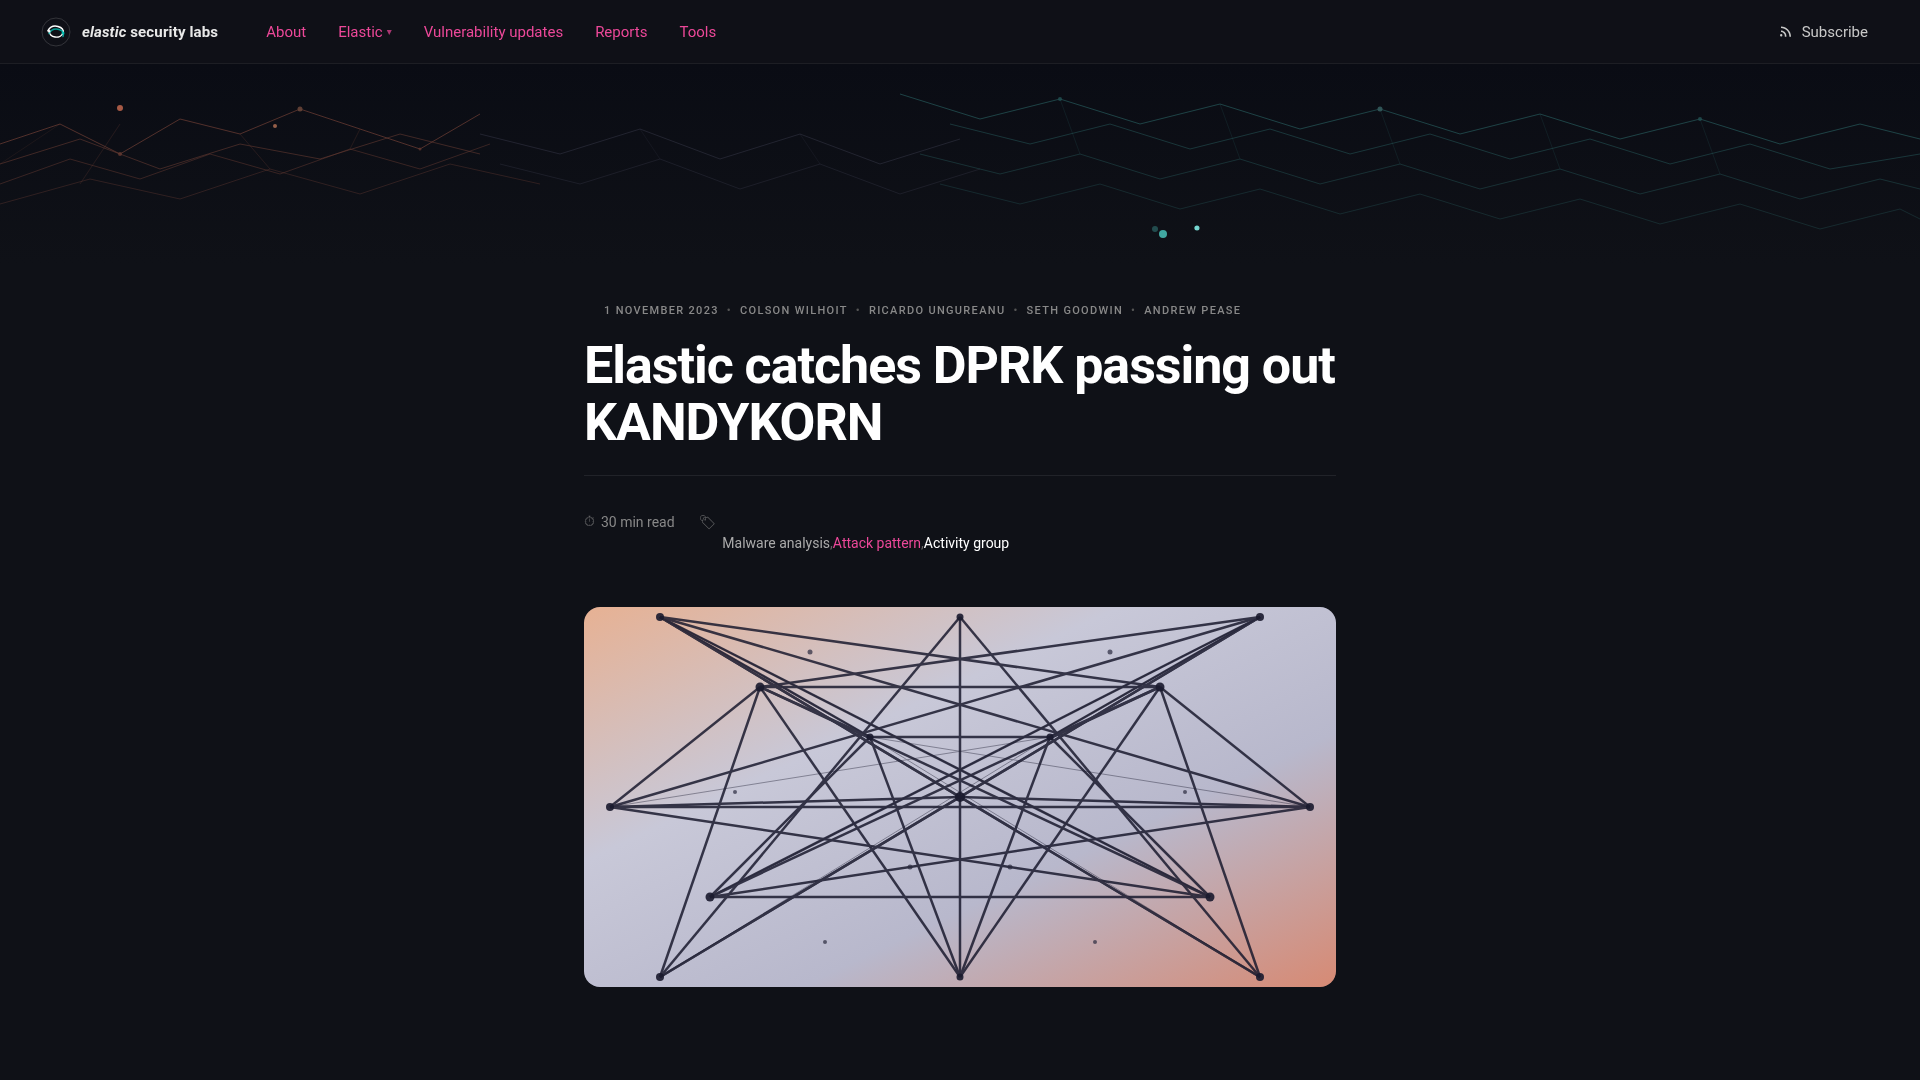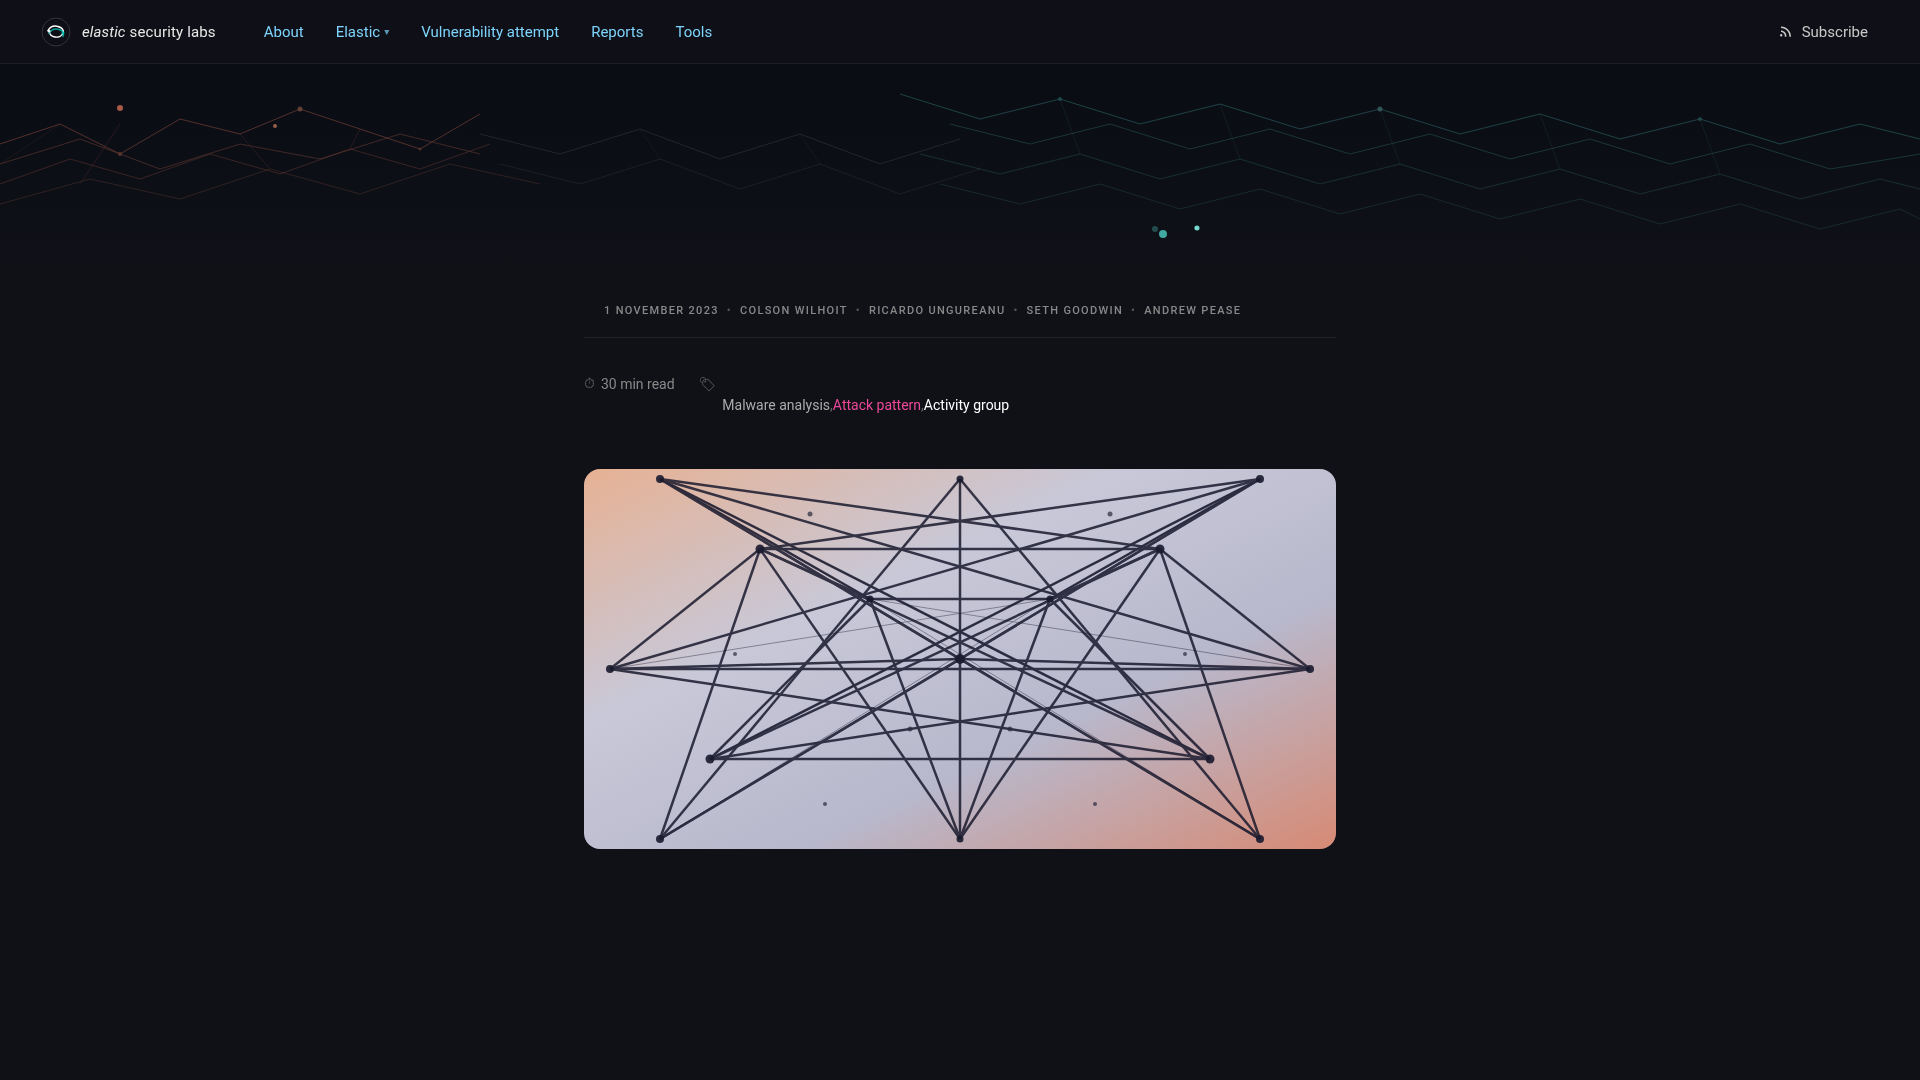--- a/index.html
+++ b/index.html
@@ -43,37 +43,37 @@
       color: #fff;
     }
 
     .logo-icon {
       width: 32px;
       height: 32px;
     }
 
     .logo-text {
       font-size: 15px;
-      font-weight: 400;
+      font-weight: 700;
       letter-spacing: 0.01em;
       color: #e8e8e8;
     }
 
     .logo-text span.elastic {
       font-style: italic;
     }
 
     .nav-links {
       display: flex;
       align-items: center;
       gap: 8px;
     }
 
     .nav-link {
-      color: #7dd3fc;
+      color: #ec4899;
       text-decoration: none;
       font-size: 15px;
       padding: 6px 12px;
       border-radius: 6px;
       transition: color 0.2s;
       display: flex;
       align-items: center;
       gap: 4px;
       cursor: pointer;
     }
@@ -248,21 +248,21 @@
         <span class="elastic">elastic</span><span> security labs</span>
       </span>
     </a>
 
     <div class="nav-links">
       <a class="nav-link" href="#">About</a>
       <a class="nav-link" href="#">
         <span>Elastic</span>
         <span class="chevron">▾</span>
       </a>
-      <a class="nav-link" href="#">Vulnerability attempt</a>
+      <a class="nav-link" href="#">Vulnerability updates</a>
       <a class="nav-link" href="#">Reports</a>
       <a class="nav-link" href="#">Tools</a>
     </div>
   </div>
 
   <div class="nav-right">
     <a class="subscribe-btn" href="#">
       <svg class="rss-icon" viewBox="0 0 20 20" fill="currentColor">
         <path d="M3.75 3C3.75 3 3.75 3 3.75 3C10.654 3 16.25 8.596 16.25 15.5V16h-2v-.5C14.25 9.701 9.549 5 3.75 5V3zM3.75 8C3.75 8 3.75 8 3.75 8C7.478 8 10.5 11.022 10.5 14.75V16h-2v-1.25C8.5 12.179 6.321 10 3.75 10V8zM5.5 14a1.5 1.5 0 1 1-3 0 1.5 1.5 0 0 1 3 0z"></path>
       </svg>
@@ -332,20 +332,21 @@
       <span class="meta-separator">•</span>
       <span>COLSON WILHOIT</span>
       <span class="meta-separator">•</span>
       <span>RICARDO UNGUREANU</span>
       <span class="meta-separator">•</span>
       <span>SETH GOODWIN</span>
       <span class="meta-separator">•</span>
       <span>ANDREW PEASE</span>
     </div>
 
+    <h1 class="article-title">Elastic catches DPRK passing out KANDYKORN</h1>
 
 
     <div class="article-stats">
       <div class="read-time">
         <span class="clock-icon">⏱</span>
         <span>30 min read</span>
       </div>
       <div class="tags">
         <span class="tag-icon">🏷</span>
         <div class="tag-list">

